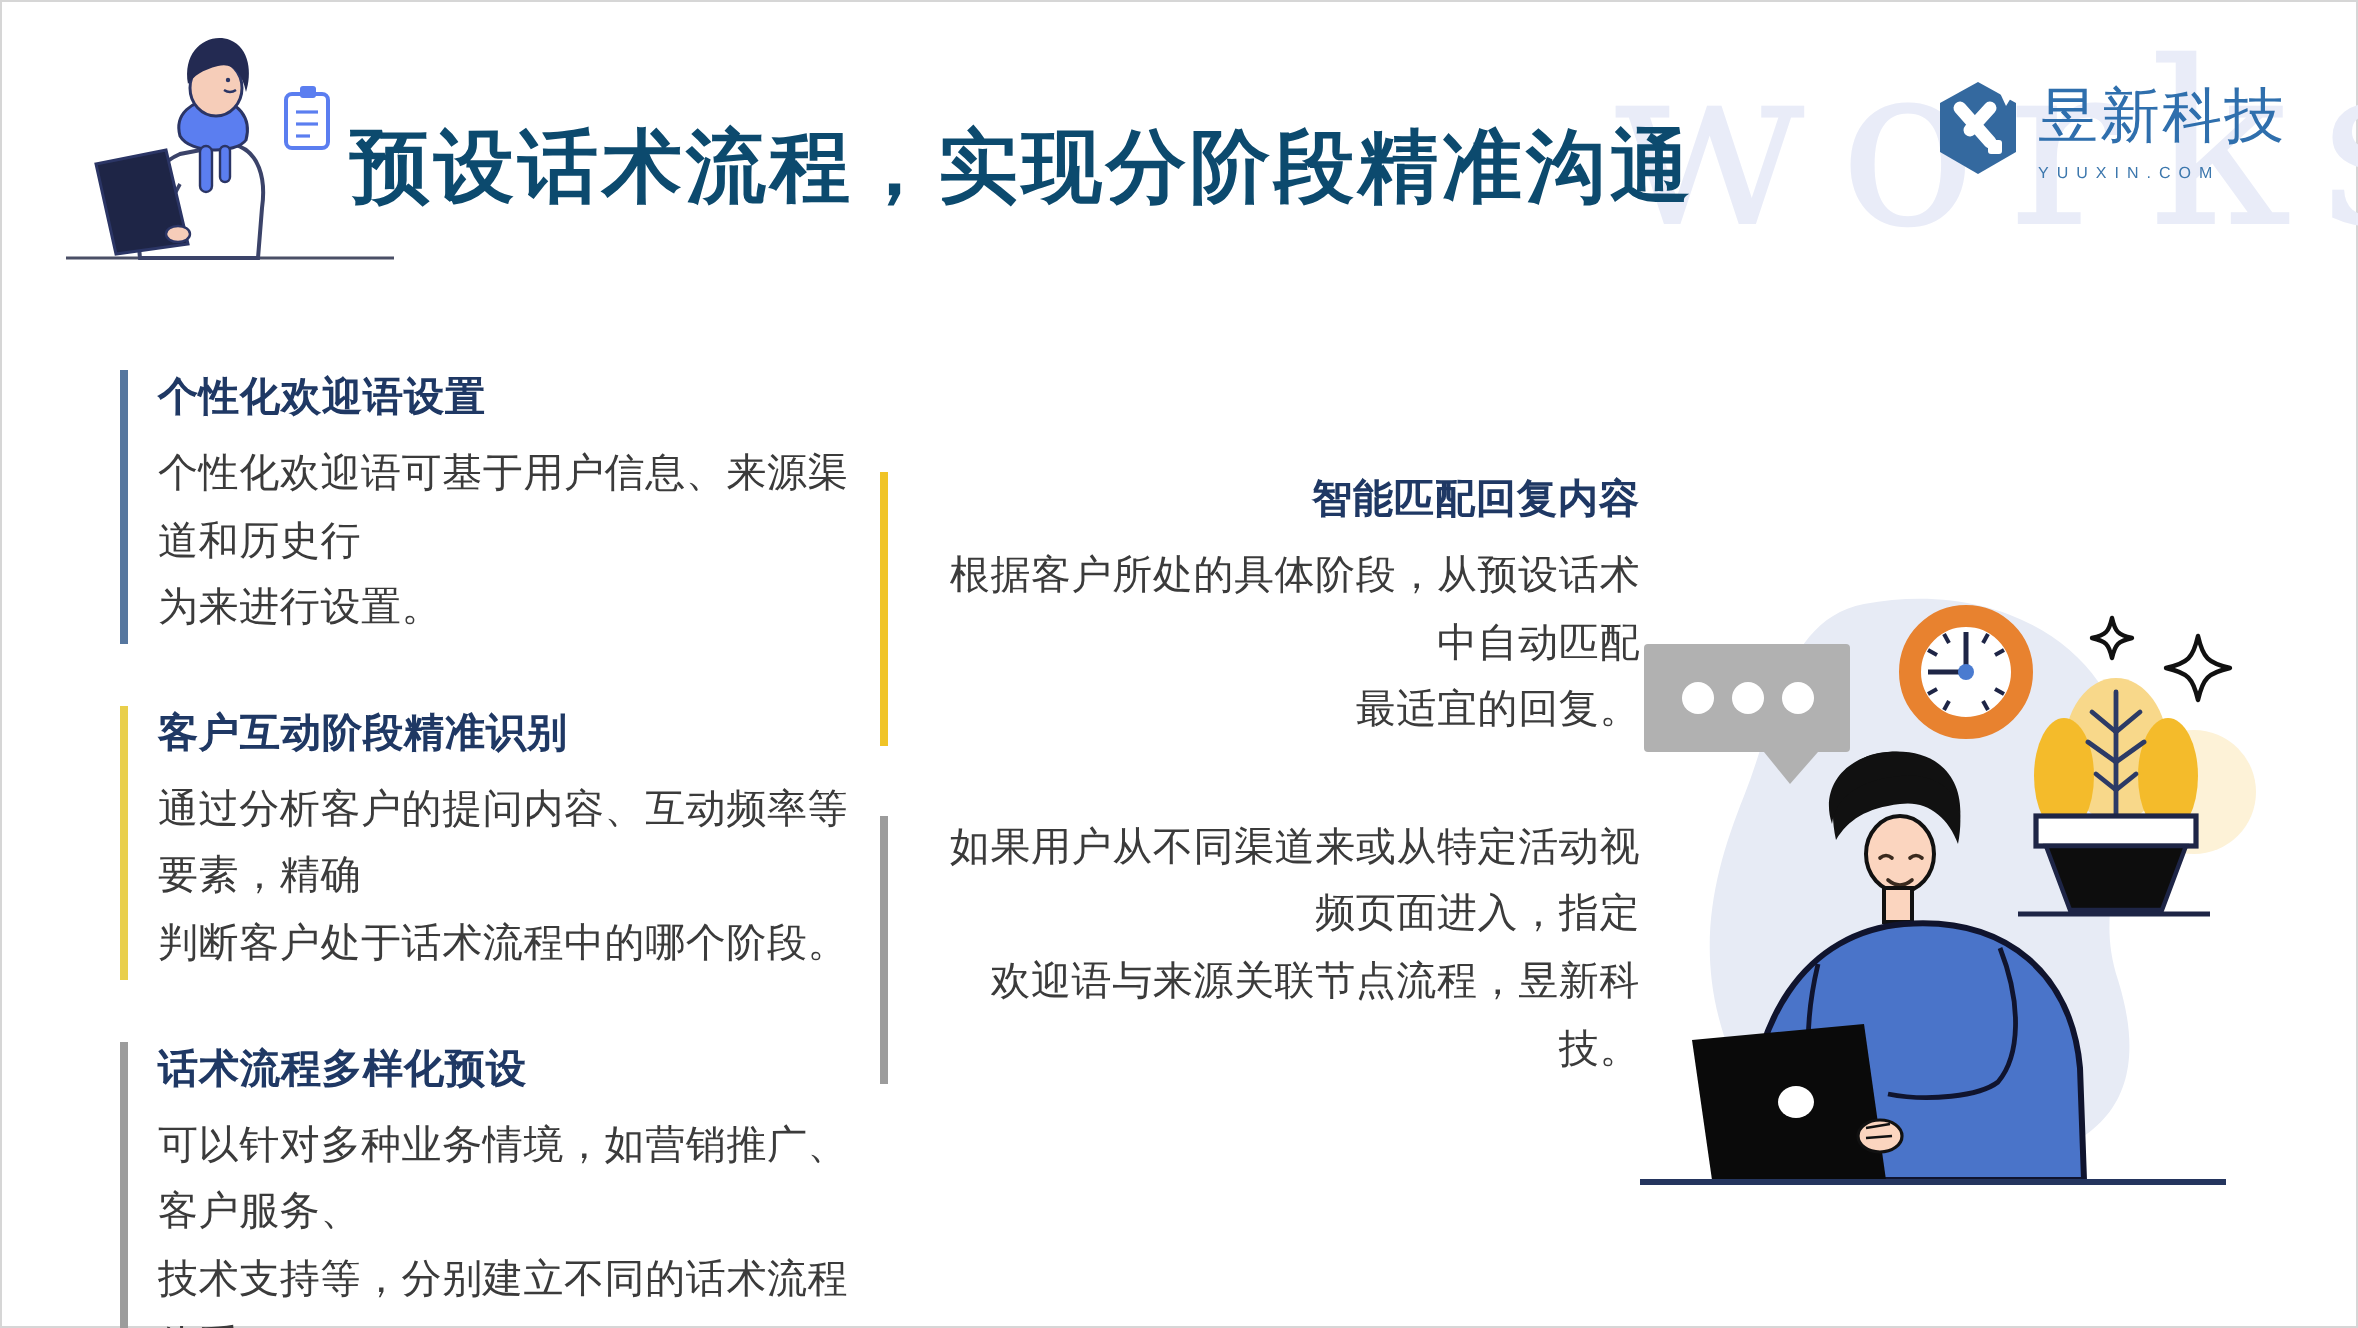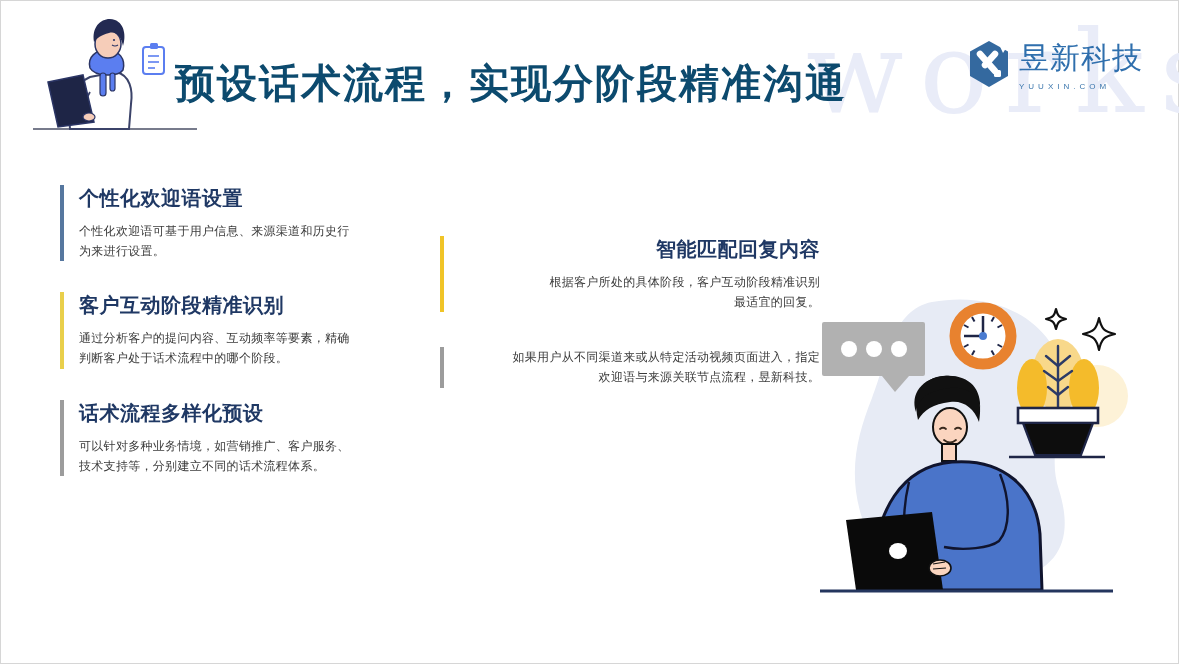--- a/index.html
+++ b/index.html
@@ -44,21 +44,21 @@
 
   .section { border-left:4px solid #999; padding-left:15px; }
   .col-left   .section { margin-bottom:31px; }
   .col-middle .section { margin-bottom:35px;text-align:right; }
 
   .section h3 {
     font-size:20px; font-weight:bold; color:#1f3864;
     margin-bottom:9px; letter-spacing:0.5px;
   }
   .section p {
-    font-size:12px; color:#3b3b3b; line-height:1.68;
+    font-size:20px; color:#3b3b3b; line-height:1.68;
     white-space:pre-line; letter-spacing:0.3px;
   }
 
   
   .scene-illustration {
     position:absolute; left:812px; top:288px; width:335px; height:312px; z-index:2;
   }
 </style>
 </head>
 <body>
@@ -126,21 +126,21 @@
     <div class="section" style="border-left-color: rgb(156, 156, 156);">
       <h3>话术流程多样化预设</h3>
       <p>可以针对多种业务情境，如营销推广、客户服务、
 技术支持等，分别建立不同的话术流程体系。</p>
     </div>
   </div>
 
   <div class="col col-middle">
     <div class="section" style="border-left-color: rgb(240, 196, 39);">
       <h3>智能匹配回复内容</h3>
-      <p>根据客户所处的具体阶段，客户互动阶段精准识别
+      <p>根据客户所处的具体阶段，从预设话术中自动匹配
 最适宜的回复。</p>
     </div>
     <div class="section" style="border-left-color: rgb(156, 156, 156);">
       <p>如果用户从不同渠道来或从特定活动视频页面进入，指定
 欢迎语与来源关联节点流程，昱新科技。</p>
     </div>
   </div>
 
   <svg class="scene-illustration" viewBox="0 0 335 312">
 

